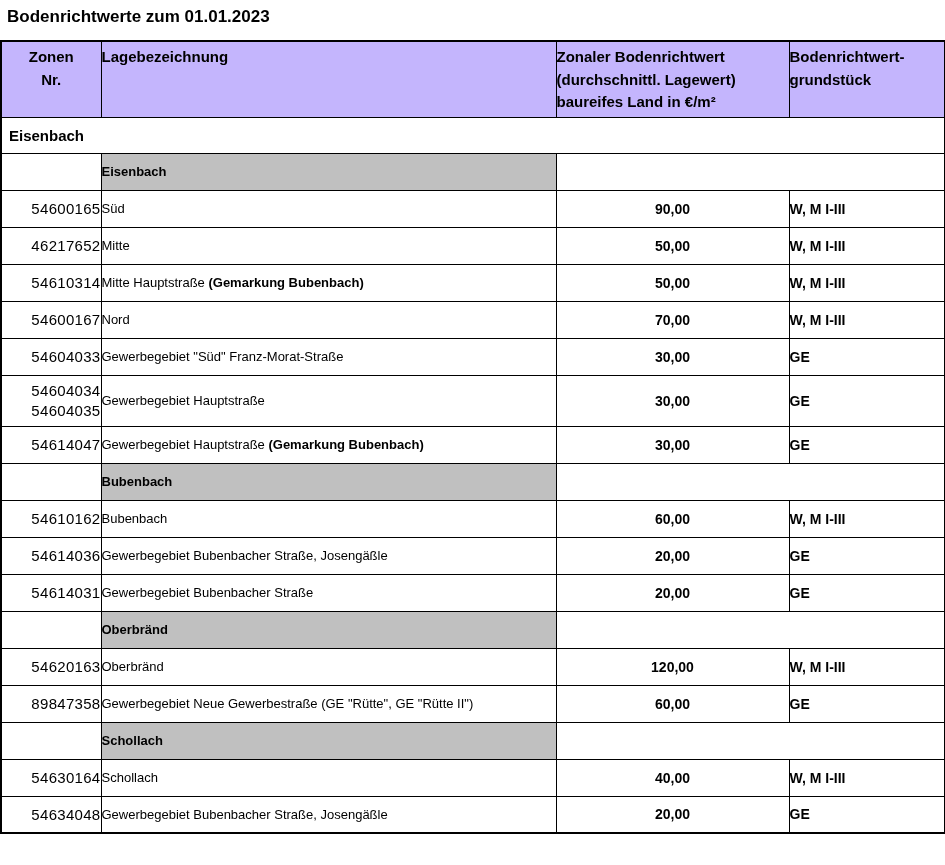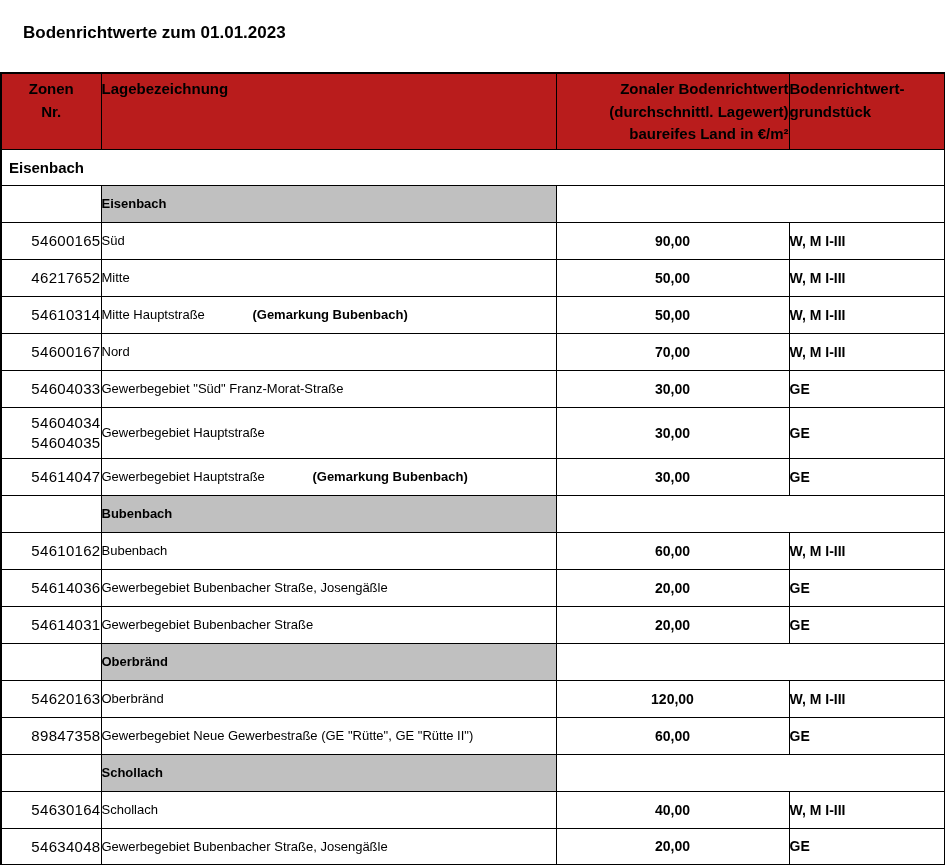--- a/index.html
+++ b/index.html
@@ -12,50 +12,50 @@
   }
   .page {
     width: 945px;
     height: 865px;
     overflow: hidden;
     box-sizing: border-box;
   }
   .title {
     font-size: 17px;
     font-weight: bold;
-    margin: 16px;
+    margin: 0;
     padding: 7px 0 0 7px;
     height: 40px;
     box-sizing: border-box;
   }
   table.brw {
     border-collapse: collapse;
     table-layout: fixed;
     width: 944px;
     border: 2px solid #000000;
   }
   table.brw td {
     border: 1px solid #000000;
     padding: 0;
     overflow: hidden;
     box-sizing: border-box;
   }
   
   tr.header-row td {
-    background: #b91c1c;
+    background: #c4b5fd;
     font-weight: bold;
     font-size: 15px;
     line-height: 1.5;
     vertical-align: top;
     height: 76px;
     padding-top: 4px;
   }
   td.h-zone   { text-align: center; white-space: pre-line; }
   td.h-loc    { text-align: left; padding-left: 5px; }
-  td.h-value  { text-align: right; white-space: pre-line; }
+  td.h-value  { text-align: left; white-space: pre-line; }
   td.h-usage  { text-align: left; white-space: pre-line; }
   
   tr.section-row td {
     font-weight: bold;
     font-size: 15px;
     height: 36px;
     vertical-align: middle;
     padding-left: 7px;
     background: #ffffff;
   }
@@ -73,21 +73,21 @@
   tr.data-row.tall td { height: 51px; }
   td.zone {
     font-size: 15px;
     padding-left: 4px;
     letter-spacing: 0.3px;
     white-space: pre-line;
     line-height: 1.3;
     text-align: right;
   }
   td.loc { font-size: 13px; padding-left: 5px; }
-  td.loc .bold-part { font-weight: bold; margin-left: 44px; }
+  td.loc .bold-part { font-weight: bold; }
   td.value {
     font-size: 14px;
     font-weight: bold;
     text-align: center;
   }
   td.usage {
     font-size: 14px;
     font-weight: bold;
   }
 </style>

